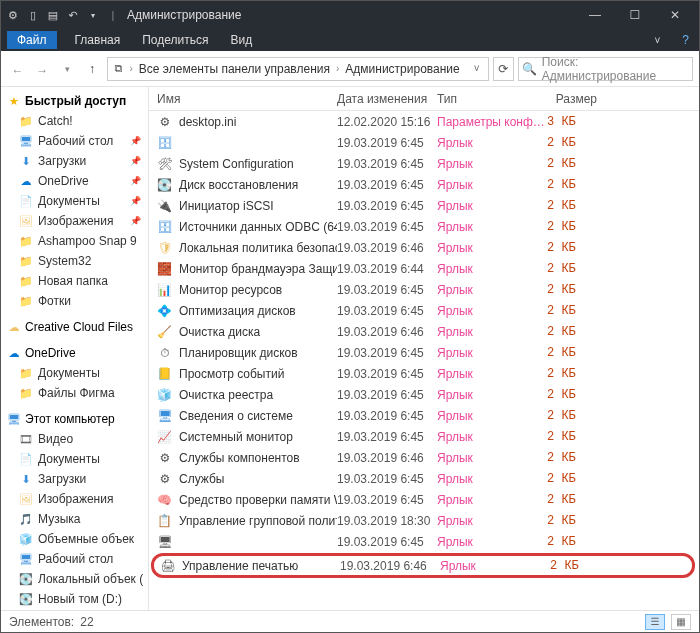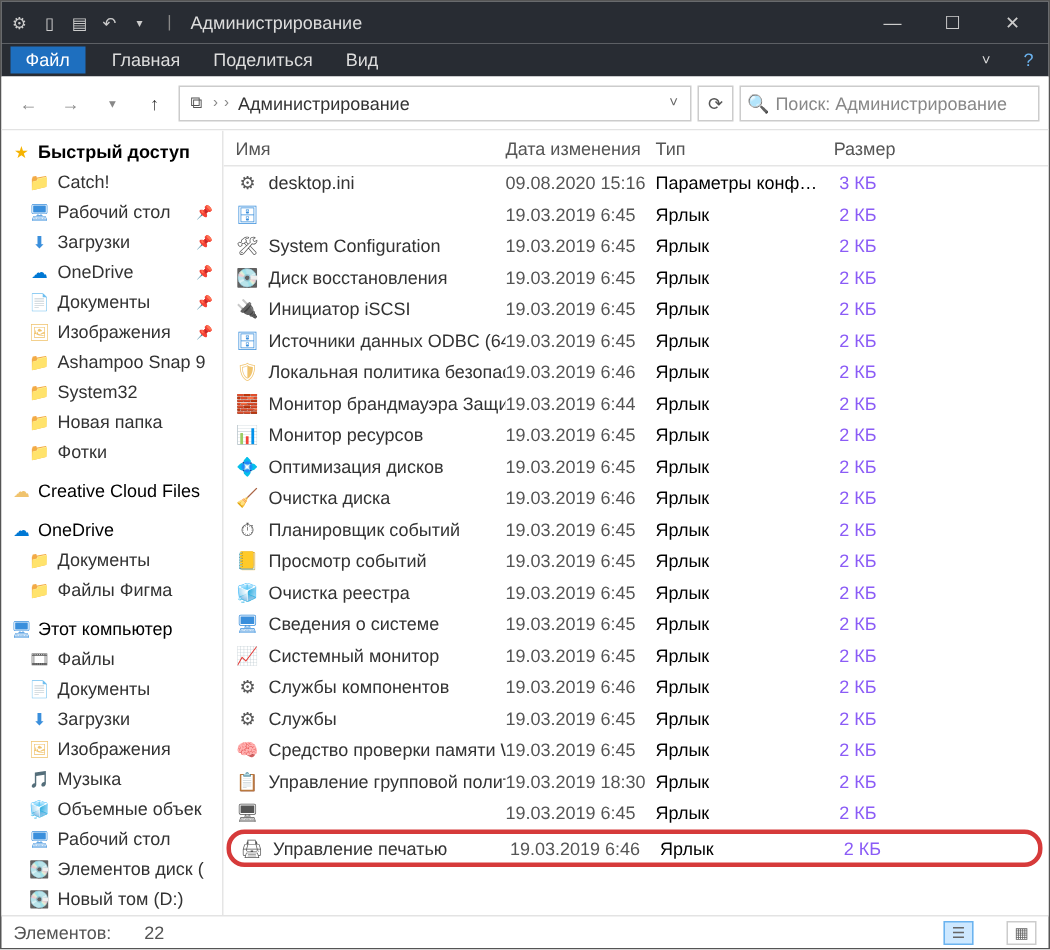--- a/index.html
+++ b/index.html
@@ -38,24 +38,24 @@
   .columns { display:flex; font-size:12px; color:#555; border-bottom:1px solid #e5e5e5; height:24px; align-items:center; padding-left:8px;}
   .col-name { flex: 0 0 180px; }
   .col-date { flex: 0 0 100px; }
   .col-type { flex: 0 0 110px; }
   .col-size { flex: 0 0 70px; text-align:right; padding-right:20px;}
   .filelist { flex:1; overflow-y:auto; font-size:12px; }
   .row { display:flex; align-items:center; height:21px; padding-left:8px; color:#333;}
   .row.highlight { border:3px solid #d63a3a; border-radius:12px; height:25px; margin:1px 4px 1px 2px; padding-left:6px;}
   .cell-name { flex:0 0 180px; display:flex; align-items:center; gap:6px; white-space:nowrap; overflow:hidden; text-overflow:ellipsis;}
   .cell-date { flex:0 0 100px; color:#555;}
-  .cell-type { flex:0 0 110px; color:#000000; white-space:nowrap; overflow:hidden; text-overflow:ellipsis;}
-  .cell-size { flex:0 0 70px; text-align:center; color:#8b5cf6; padding-right:20px;}
+  .cell-type { flex:0 0 110px; color:#ec4899; white-space:nowrap; overflow:hidden; text-overflow:ellipsis;}
+  .cell-size { flex:0 0 70px; text-align:left; color:#c2410c; padding-right:20px;font-family:Liberation Mono, monospace;}
   .ficon { width:16px;height:16px; display:inline-flex; align-items:center; justify-content:center; font-size:12px; flex-shrink:0;}
-  .statusbar { height:22px; border-top:1px solid #e3e3e3; display:flex; align-items:center; font-size:12px; color:#555; padding:0 8px; gap:22px;}
+  .statusbar { height:22px; border-top:1px solid #e3e3e3; display:flex; align-items:center; font-size:12px; color:#555; padding:0 8px; gap:6px;}
   .statusbar .spacer{flex:1;}
   .viewbtn { width:20px;height:16px;border:1px solid #ccc;display:flex;align-items:center;justify-content:center;font-size:10px;color:#666;}
   .viewbtn.active { background:#cde8ff; border-color:#6bb3ef;}
   .sidebar::-webkit-scrollbar, .filelist::-webkit-scrollbar { width:14px; }
   .sidebar::-webkit-scrollbar-thumb, .filelist::-webkit-scrollbar-thumb { background:#ccc; }
 </style>
 </head>
 <body>
 
 <div class="window">
@@ -86,20 +86,21 @@
   </div>
 
   <div class="addrbar">
     <div class="navbtn">←</div>
     <div class="navbtn">→</div>
     <div class="navbtn" style="font-size:9px;">▾</div>
     <div class="navbtn en">↑</div>
     <div class="breadcrumb">
       <span class="sb-icon dark">⧉</span>
       <span class="sep">›</span>
+      <span class="crumb">Все элементы панели управления</span>
       <span class="sep">›</span>
       <span class="crumb">Администрирование</span>
       <div style="flex:1"></div>
       <span class="bc-drop">˅</span>
     </div>
     <div class="refresh">⟳</div>
     <div class="search">
       <span class="sicon">🔍</span>
       <span>Поиск: Администрирование</span>
     </div>
@@ -179,21 +180,21 @@
           </div>
         </div>
       <div style="height:6px"></div>
       <div class="sb-section-title">
         <span class="sb-icon blue">🖥</span>
         <span>Этот компьютер</span>
       </div>
       <div id="sb-thispc">
           <div class="sb-item">
             <span class="sb-icon dark">🎞</span>
-            <span>Файлы</span>
+            <span>Видео</span>
           </div>
           <div class="sb-item">
             <span class="sb-icon folder">📄</span>
             <span>Документы</span>
           </div>
           <div class="sb-item">
             <span class="sb-icon blue">⬇</span>
             <span>Загрузки</span>
           </div>
           <div class="sb-item">
@@ -207,21 +208,21 @@
           <div class="sb-item">
             <span class="sb-icon dark">🧊</span>
             <span>Объемные объек</span>
           </div>
           <div class="sb-item">
             <span class="sb-icon blue">🖥</span>
             <span>Рабочий стол</span>
           </div>
           <div class="sb-item">
             <span class="sb-icon dark">💽</span>
-            <span>Элементов диск (</span>
+            <span>Локальный объек (</span>
           </div>
           <div class="sb-item">
             <span class="sb-icon dark">💽</span>
             <span>Новый том (D:)</span>
           </div>
           <div class="sb-item"></div>
         </div>
     </div>
 
     <div class="content">
@@ -230,21 +231,21 @@
         <div class="col-date">Дата изменения</div>
         <div class="col-type">Тип</div>
         <div class="col-size">Размер</div>
       </div>
       <div class="filelist" id="filelist">
           <div class="row">
             <div class="cell-name">
               <span class="ficon dark">⚙</span>
               <span>desktop.ini</span>
             </div>
-            <div class="cell-date">09.08.2020 15:16</div>
+            <div class="cell-date">12.02.2020 15:16</div>
             <div class="cell-type">Параметры конф…</div>
             <div class="cell-size">3 КБ</div>
           </div>
           <div class="row">
             <div class="cell-name">
               <span class="ficon blue">🗄</span>
             </div>
             <div class="cell-date">19.03.2019 6:45</div>
             <div class="cell-type">Ярлык</div>
             <div class="cell-size">2 КБ</div>
@@ -326,21 +327,21 @@
               <span class="ficon dark">🧹</span>
               <span>Очистка диска</span>
             </div>
             <div class="cell-date">19.03.2019 6:46</div>
             <div class="cell-type">Ярлык</div>
             <div class="cell-size">2 КБ</div>
           </div>
           <div class="row">
             <div class="cell-name">
               <span class="ficon dark">⏱</span>
-              <span>Планировщик событий</span>
+              <span>Планировщик дисков</span>
             </div>
             <div class="cell-date">19.03.2019 6:45</div>
             <div class="cell-type">Ярлык</div>
             <div class="cell-size">2 КБ</div>
           </div>
           <div class="row">
             <div class="cell-name">
               <span class="ficon folder">📒</span>
               <span>Просмотр событий</span>
             </div>

